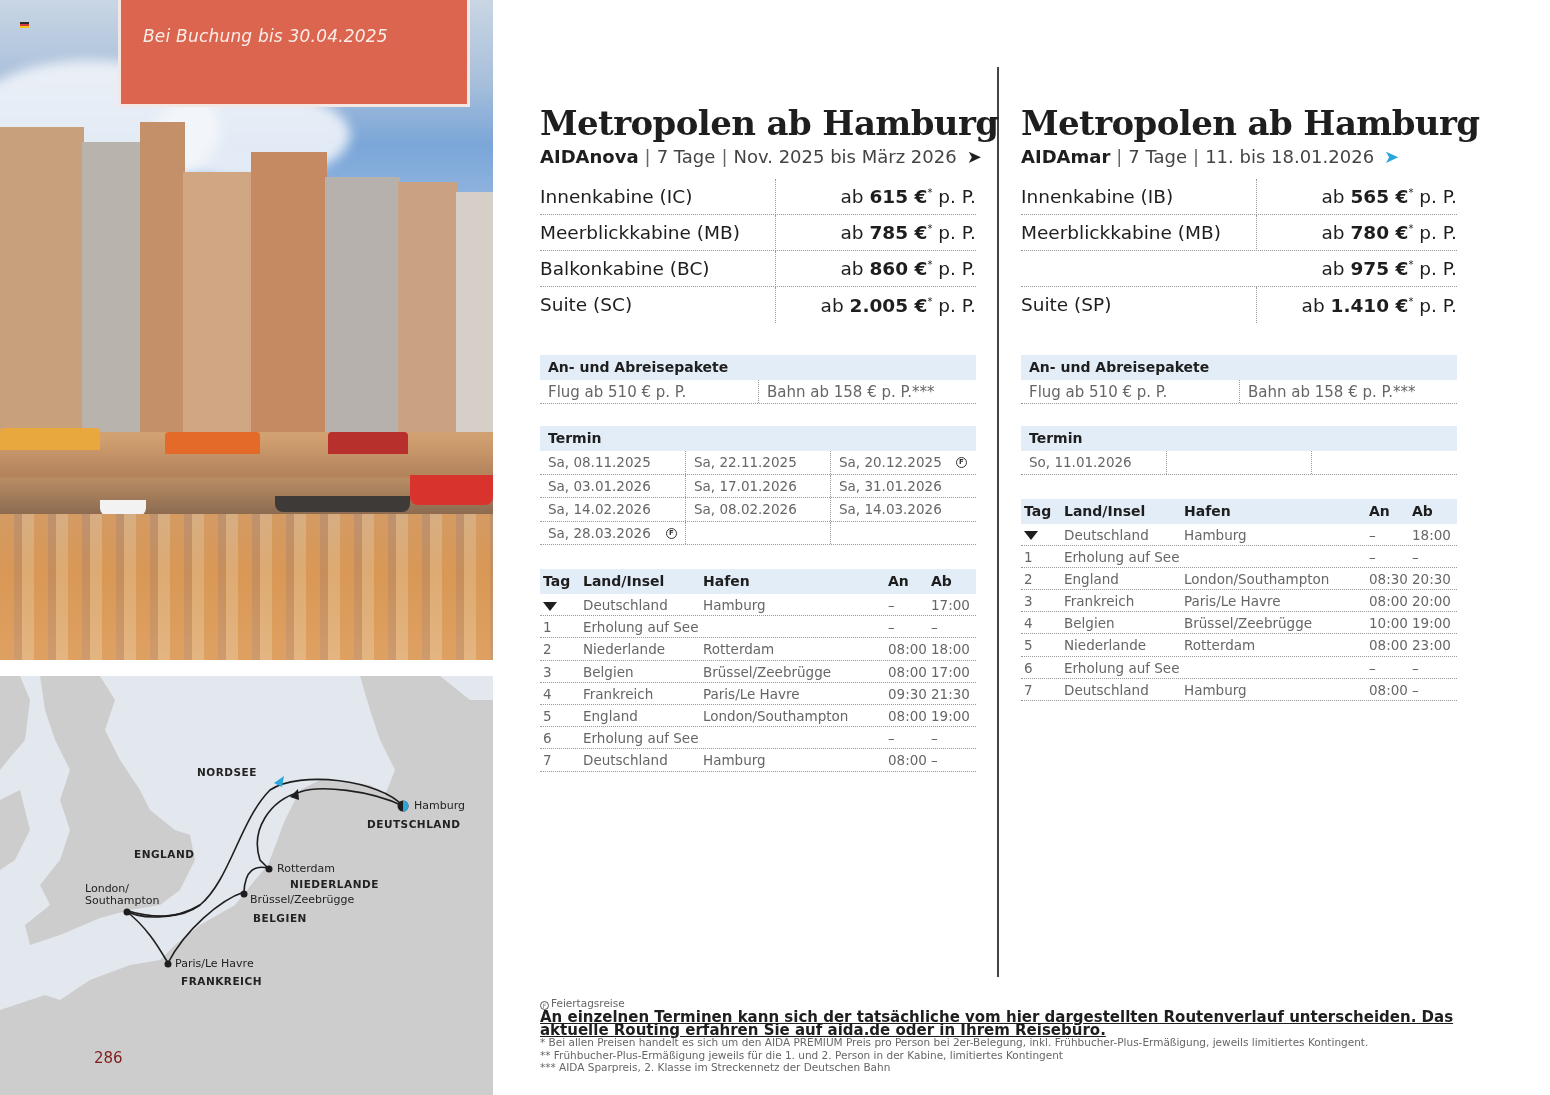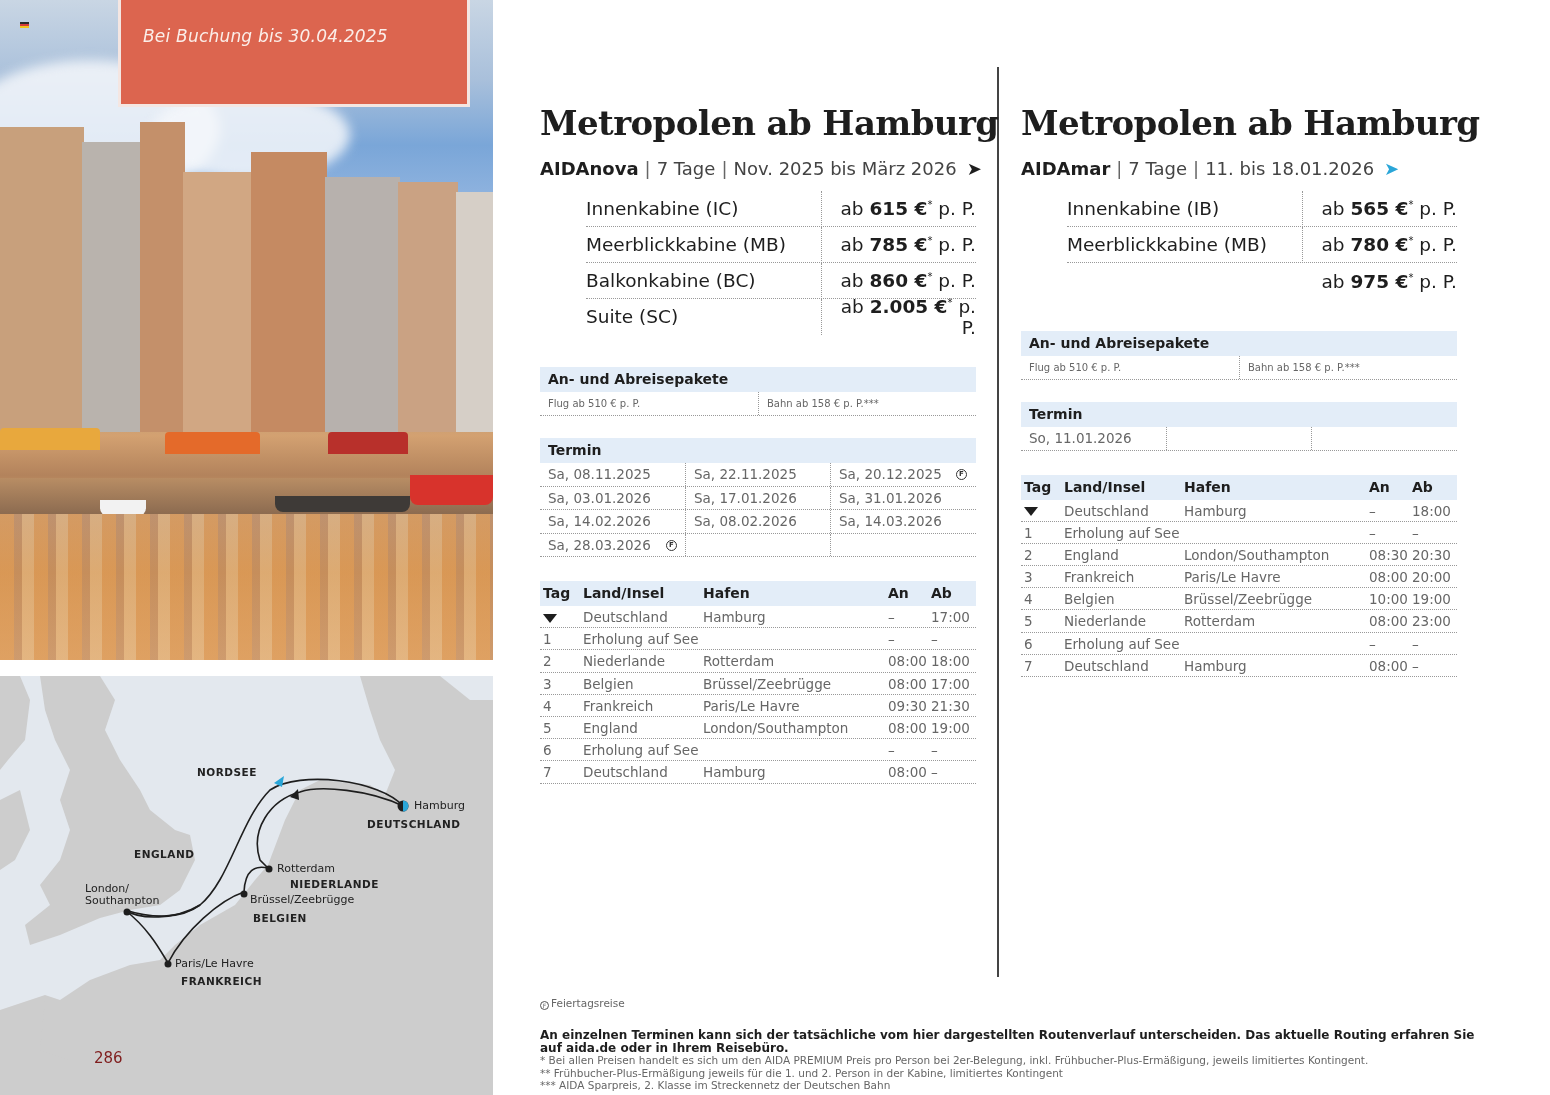--- a/index.html
+++ b/index.html
@@ -39,36 +39,36 @@
   .map-label { position: absolute; font-size: 11px; color: #222; white-space: nowrap; line-height: 1.05; }
   .map-label.bold { font-weight: bold; letter-spacing: 0.5px; font-size: 10.5px; }
   .page-num { position: absolute; left: 94px; top: 1049px; font-size: 15px; color: #7f1d1d; }
 
   
   .divider { position: absolute; left: 997px; top: 67px; width: 2px; height: 910px; background: #444; }
   .offer { position: absolute; top: 100px; width: 436px; }
   .offer.a { left: 540px; }
   .offer.b { left: 1021px; }
   .title { font-family: "DejaVu Serif", serif; font-weight: bold; font-size: 34px; color: #1e1e1e; letter-spacing: -0.6px; line-height: 46px; white-space: nowrap; }
-  .subtitle { margin-top: 12px; font-size: 18px; color: #444; white-space: nowrap; display: flex; align-items: flex-start; }
+  .subtitle { font-size: 18px; color: #444; white-space: nowrap; display: flex; align-items: flex-start; }
   .subtitle .ship { font-weight: bold; color: #1e1e1e; }
   .subtitle .sep { color: #666; margin: 0 6px; }
   .arrow-icon { margin-left: 10px; font-size: 18px; }
 
   .prices { margin-top: 12px; width: 436px; }
-  .price-row { display: flex; height: 36px; align-items: center; border-bottom: 1px dotted #999; margin-left: 46px; }
+  .price-row { display: flex; height: 36px; align-items: center; border-bottom: 1px dotted #999; }
   .price-row:last-child { border-bottom: none; }
   .price-row .cabin { width: 236px; height: 36px; line-height: 36px; font-size: 18.5px; color: #1e1e1e; border-right: 1px dotted #999; }
   .price-row .price { flex: 1; text-align: right; font-size: 18.5px; color: #1e1e1e; }
   .price-row .price b { font-weight: bold; }
   .price-row .price sup { font-size: 10px; vertical-align: 7px; }
 
   .box-head { background: #e3edf8; font-weight: bold; font-size: 14px; padding: 0 8px; height: 25px; line-height: 25px; color: #1e1e1e; }
   .pkg { margin-top: 32px; }
-  .pkg-row { display: flex; border-bottom: 1px dotted #999; height: 24px; line-height: 24px; font-size: 10px; color: #666; }
+  .pkg-row { display: flex; border-bottom: 1px dotted #999; height: 24px; line-height: 24px; font-size: 15px; color: #666; }
   .pkg-row .cell { width: 218px; padding-left: 8px; }
   .pkg-row .cell + .cell { border-left: 1px dotted #999; }
 
   .termin { margin-top: 22px; }
   .termin-row { display: flex; border-bottom: 1px dotted #999; height: 23.5px; line-height: 23.5px; font-size: 13.5px; color: #666; }
   .termin-row .cell { width: 145px; padding-left: 8px; position: relative; }
   .termin-row .cell + .cell { border-left: 1px dotted #999; }
   .holiday-icon { position: absolute; right: 8px; top: 6px; width: 11px; height: 11px; border: 1.2px solid #333; border-radius: 50%; font-size: 7px; line-height: 9px; text-align: center; color: #333; font-weight: bold; }
 
   .route { margin-top: 24px; }
@@ -76,21 +76,21 @@
   .route-row { display: flex; border-bottom: 1px dotted #999; height: 22.2px; line-height: 22px; font-size: 13.5px; color: #666; }
   .c-tag { width: 43px; padding-left: 3px; }
   .c-land { width: 120px; }
   .c-hafen { width: 185px; }
   .c-an { width: 43px; }
   .c-ab { width: 45px; }
   .triangle-icon { display: inline-block; width: 0; height: 0; border-left: 7px solid transparent; border-right: 7px solid transparent; border-top: 9px solid #1e1e1e; vertical-align: middle; }
 
   
   .foot { position: absolute; left: 540px; top: 997px; width: 940px; font-size: 10.5px; color: #666; line-height: 12.6px; }
-  .foot .bold { color: #1e1e1e; font-weight: bold; font-size: 12px; margin-top: 19px; }
+  .foot .bold { color: #1e1e1e; font-weight: bold; font-size: 15px; margin-top: 1px; text-decoration: underline; }
   .foot .hol { display: inline-block; width: 9px; height: 9px; border: 1px solid #555; border-radius: 50%; font-size: 6px; line-height: 7px; text-align: center; vertical-align: -1px; margin-right: 2px; }
 </style>
 </head>
 <body>
 
 <div class="left-col">
   <div class="photo">
     <div class="cloud" style="left:-40px;top:60px;width:260px;height:140px;"></div>
     <div class="cloud" style="left:150px;top:90px;width:200px;height:90px;"></div>
     <div class="cloud" style="left:380px;top:215px;width:150px;height:70px;"></div>
@@ -309,20 +309,24 @@
       <div class="cabin">Innenkabine (IB)</div>
       <div class="price"><span>ab</span> <b>565 €</b><sup>*</sup> <span>p. P.</span></div>
     </div>
     <div class="price-row">
       <div class="cabin">Meerblickkabine (MB)</div>
       <div class="price"><span>ab</span> <b>780 €</b><sup>*</sup> <span>p. P.</span></div>
     </div>
     <div class="price-row">
       <div class="price"><span>ab</span> <b>975 €</b><sup>*</sup> <span>p. P.</span></div>
     </div>
+    <div class="price-row">
+      <div class="cabin">Suite (SP)</div>
+      <div class="price"><span>ab</span> <b>1.410 €</b><sup>*</sup> <span>p. P.</span></div>
+    </div>
   </div>
 
   <div class="pkg">
     <div class="box-head">An- und Abreisepakete</div>
     <div class="pkg-row">
       <div class="cell">Flug ab 510 € p. P.</div>
       <div class="cell">Bahn ab 158 € p. P.***</div>
     </div>
   </div>
 

